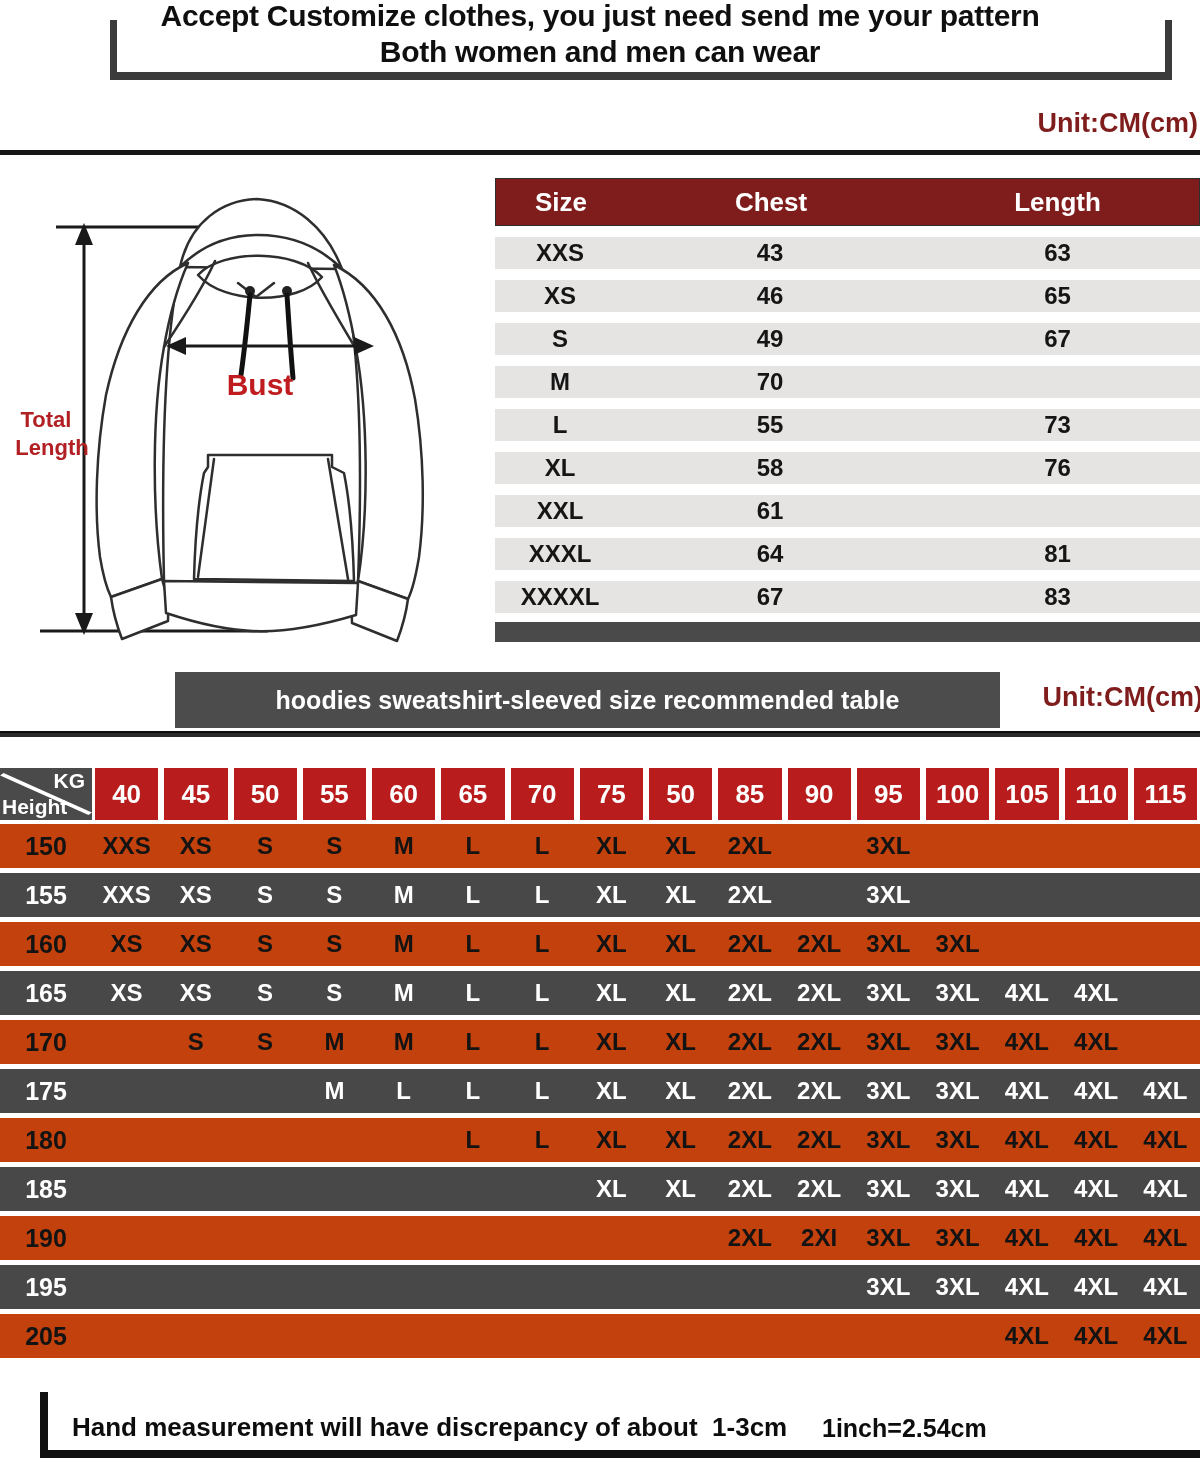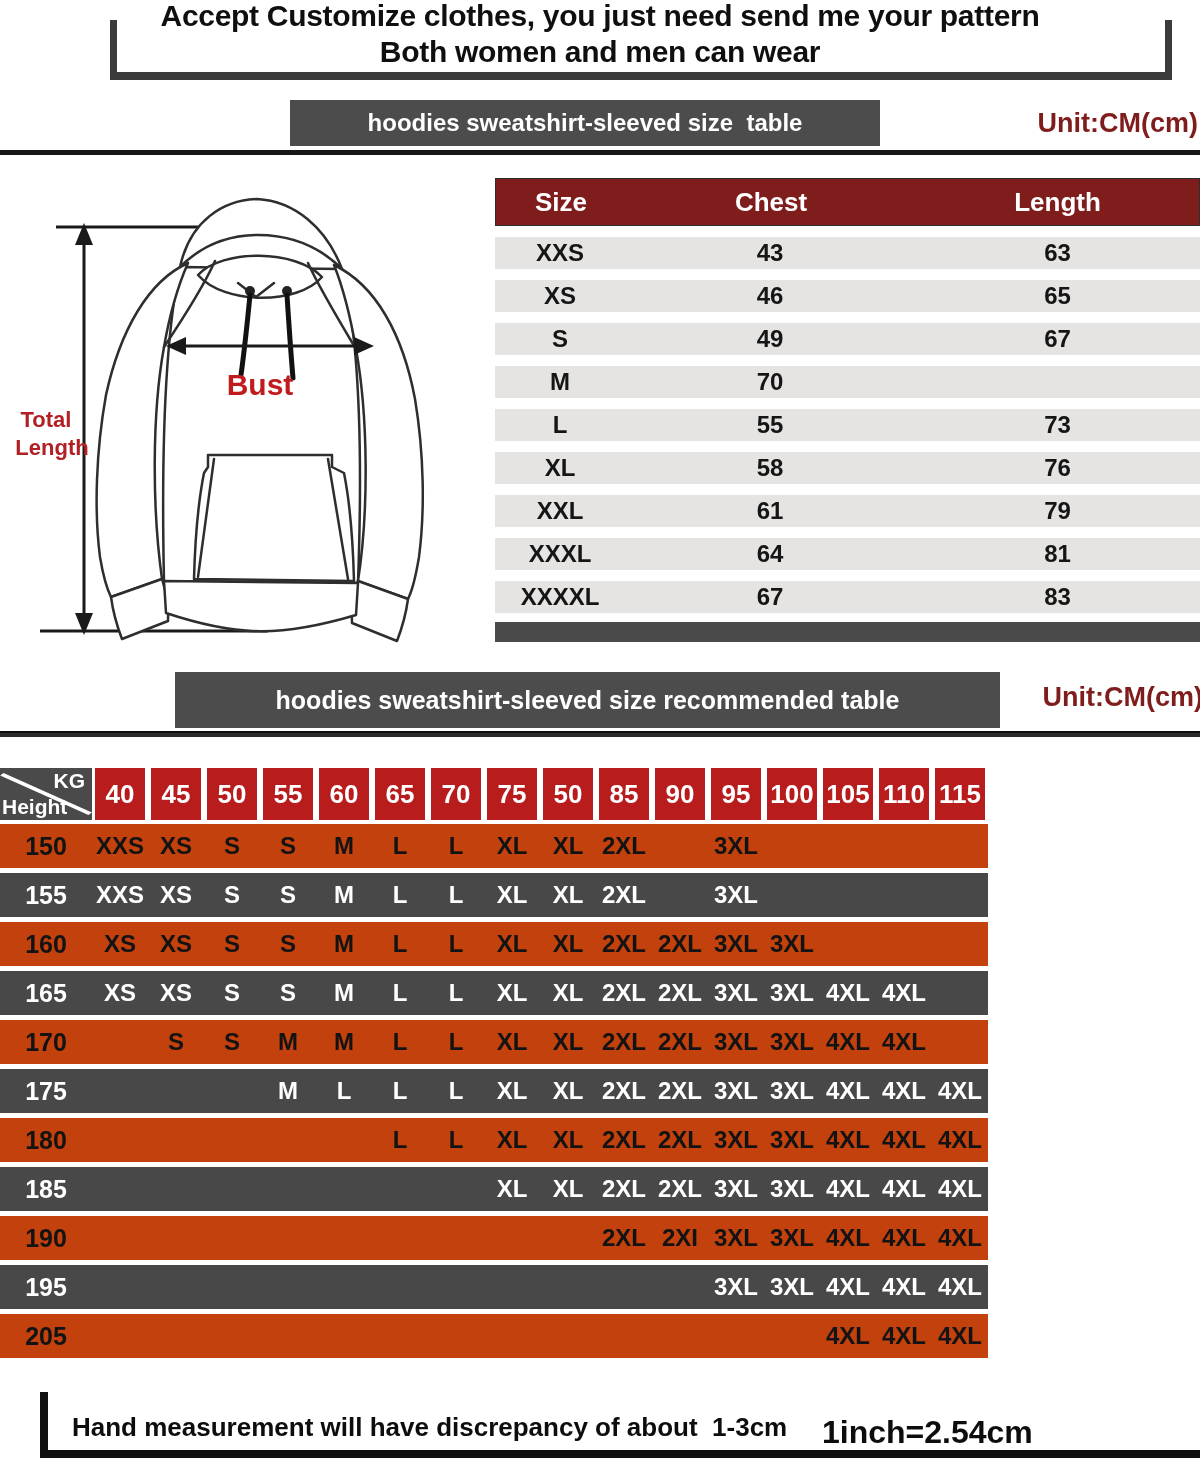--- a/index.html
+++ b/index.html
@@ -28,51 +28,50 @@
   .diagram { position:absolute; left:0; top:163px; width:490px; height:500px; }
   
   .size-table { position:absolute; left:495px; top:178px; width:705px; }
   .sheader { display:grid; grid-template-columns:130px 290px 1fr; background:#7f1d1d; color:#ffffff;
     height:48px; align-items:center; text-align:center; font-size:26px; font-weight:bold;
     border:1px solid #2e2e2e; }
   .srow { display:grid; grid-template-columns:130px 290px 1fr; background:#e6e4e2; color:#151515;
     height:32px; margin-top:11px; align-items:center; text-align:center; font-size:24px; font-weight:bold; }
   .sbar { height:20px; background:#4a4a4a; margin-top:9px; }
   
-  .reco { position:absolute; left:0; top:768px; width:988px; }
+  .reco { position:absolute; left:0; top:768px; width:1200px; }
   .reco-header { display:grid; grid-template-columns:92px repeat(16,1fr); height:52px; margin-bottom:4px; }
   .corner { position:relative; background:#4a4a4a; color:#fff; font-weight:bold; }
   .corner svg { position:absolute; left:0; top:0; width:100%; height:100%; }
   .corner .kg { position:absolute; top:1px; right:7px; font-size:21px; }
   .corner .ht { position:absolute; bottom:1px; left:2px; font-size:21px; }
   .wcell { background:#b91c1c; color:#ffffff; margin:0 3px; display:flex; align-items:center;
     justify-content:center; font-size:26px; font-weight:bold; }
   .rrow { display:grid; grid-template-columns:92px repeat(16,1fr); height:44px; margin-bottom:5px;
     align-items:center; text-align:center; font-weight:bold; font-size:24px; }
   .rrow .hcell { font-size:25px; }
   .light { background:#c2410c; color:#131313; }
   .dark  { background:#484848; color:#ffffff; }
   
   .f-left  { position:absolute; left:40px; top:1392px; width:8px; height:66px; background:#101010; }
   .f-bottom{ position:absolute; left:40px; top:1450px; width:1160px; height:8px; background:#101010; }
   .f-note  { position:absolute; left:72px; top:1412px; font-size:26px; font-weight:bold; color:#0d0d0d; white-space:pre; }
-  .f-conv  { position:absolute; left:822px; top:1414px; font-size:32px; font-weight:bold; color:#0d0d0d;text-align:right; }
+  .f-conv  { position:absolute; left:822px; top:1414px; font-size:25px; font-weight:bold; color:#0d0d0d;text-align:right; }
 </style>
 </head>
 <body>
 
 <div id="canvas">
 
   <div class="title-box"></div>
   <div class="title-text">
     <div>Accept Customize clothes, you just need send me your pattern</div>
     <div>Both women and men can wear</div>
   </div>
 
-  <div class="banner banner1">hoodies sweatshirt-sleeved size  table</div>
   <div class="unit unit1">Unit:CM(cm)</div>
   <div class="rule rule1"></div>
 
   <svg class="diagram" viewBox="0 0 490 500">
 
     <g stroke="#1a1a1a" stroke-width="3" fill="#1a1a1a">
       <line x1="56" y1="64" x2="258" y2="64" fill="none"></line>
       <line x1="40" y1="468" x2="268" y2="468" fill="none"></line>
       <line x1="84" y1="80" x2="84" y2="452" fill="none"></line>
       <polygon points="84,60 75,82 93,82" stroke="none"></polygon>
@@ -145,21 +144,20 @@
       <div>73</div>
     </div>
     <div class="srow">
       <div>XL</div>
       <div>58</div>
       <div>76</div>
     </div>
     <div class="srow">
       <div>XXL</div>
       <div>61</div>
-      <div>79</div>
     </div>
     <div class="srow">
       <div>XXXL</div>
       <div>64</div>
       <div>81</div>
     </div>
     <div class="srow">
       <div>XXXXL</div>
       <div>67</div>
       <div>83</div>

